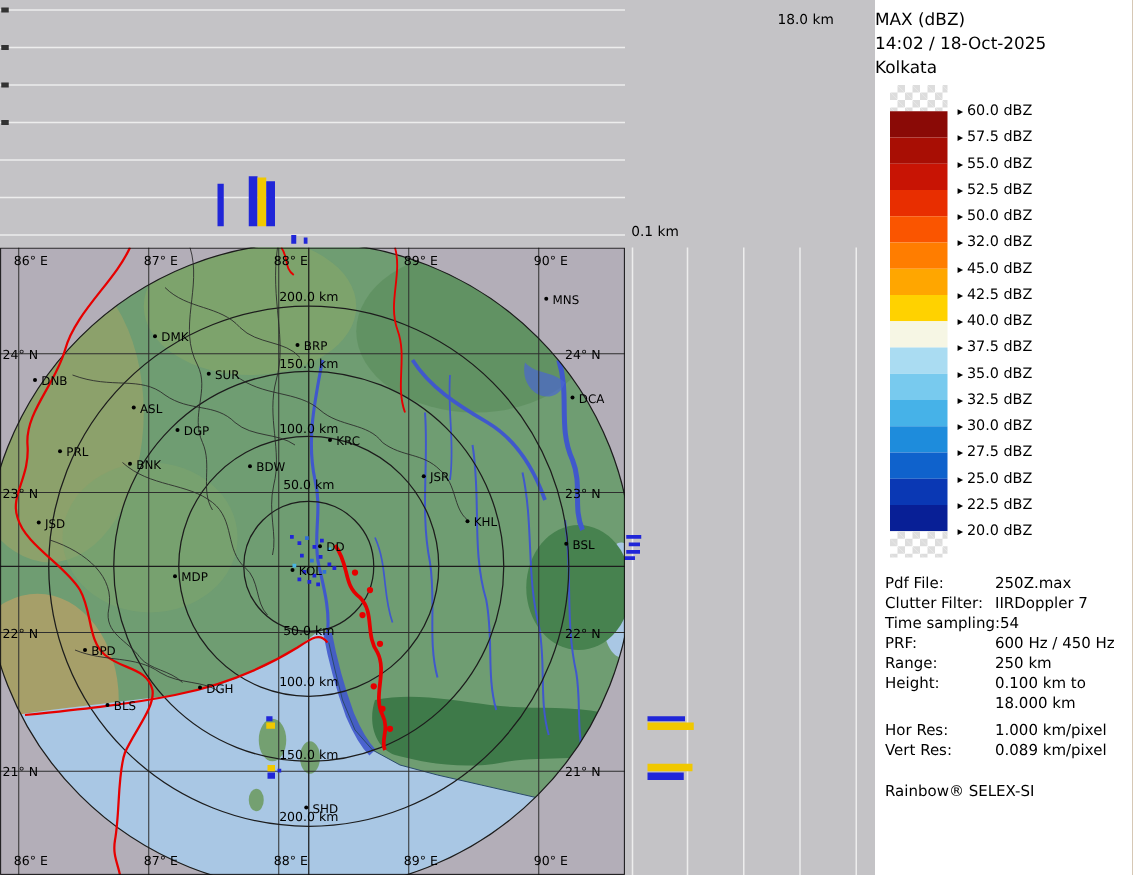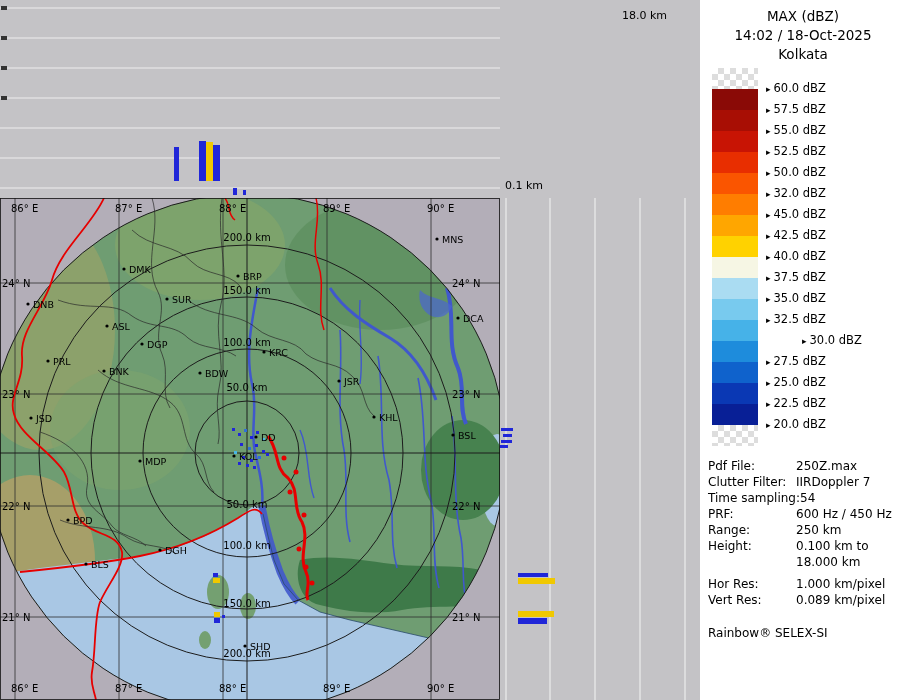--- a/index.html
+++ b/index.html
@@ -1,21 +1,21 @@
 <!DOCTYPE html>
 <html><head>
 <meta charset="utf-8">
 <style>
   html,body{margin:0;padding:0;}
   #screen{position:relative;width:906px;height:700px;background:#a16207;overflow:hidden;
           font-family:"DejaVu Sans",sans-serif;color:#000;}
   #map-svg{position:absolute;left:0;top:0;}
   #map-svg text{font-family:"DejaVu Sans",sans-serif;fill:#000;}
   .legend{position:absolute;left:700px;top:0;width:206px;height:700px;background:#ffffff;}
-  .legend-title{text-align:center;font-size:13.5px;line-height:19px;white-space:nowrap;}
+  .legend-title{text-align:left;font-size:13.5px;line-height:19px;white-space:nowrap;}
   .lt-first{margin-top:7px;}
   .scale{position:absolute;left:12px;top:68px;width:192px;height:380px;}
   .swatches{position:absolute;left:0;top:0;width:46px;}
   .sw{width:46px;height:21px;}
   .checker{background-color:#fff;
     background-image:linear-gradient(45deg,#ddd 25%,transparent 25%,transparent 75%,#ddd 75%),
                      linear-gradient(45deg,#ddd 25%,transparent 25%,transparent 75%,#ddd 75%);
     background-size:12px 12px;background-position:0 0,6px 6px;}
   .scale-label{position:absolute;left:54px;font-size:11.5px;height:14px;line-height:14px;white-space:nowrap;}
   .arr{font-size:9px;margin-right:3px;}
@@ -325,21 +325,21 @@
           <div class="scale-label" style="top: 55px;"><span class="arr">▸</span><span>55.0 dBZ</span></div>
           <div class="scale-label" style="top: 76px;"><span class="arr">▸</span><span>52.5 dBZ</span></div>
           <div class="scale-label" style="top: 97px;"><span class="arr">▸</span><span>50.0 dBZ</span></div>
           <div class="scale-label" style="top: 118px;"><span class="arr">▸</span><span>32.0 dBZ</span></div>
           <div class="scale-label" style="top: 139px;"><span class="arr">▸</span><span>45.0 dBZ</span></div>
           <div class="scale-label" style="top: 160px;"><span class="arr">▸</span><span>42.5 dBZ</span></div>
           <div class="scale-label" style="top: 181px;"><span class="arr">▸</span><span>40.0 dBZ</span></div>
           <div class="scale-label" style="top: 202px;"><span class="arr">▸</span><span>37.5 dBZ</span></div>
           <div class="scale-label" style="top: 223px;"><span class="arr">▸</span><span>35.0 dBZ</span></div>
           <div class="scale-label" style="top: 244px;"><span class="arr">▸</span><span>32.5 dBZ</span></div>
-          <div class="scale-label" style="top: 265px; margin-left: 36px;"><span class="arr">▸</span><span>30.0 dBZ</span></div>
+          <div class="scale-label" style="top: 265px;"><span class="arr">▸</span><span>30.0 dBZ</span></div>
           <div class="scale-label" style="top: 286px;"><span class="arr">▸</span><span>27.5 dBZ</span></div>
           <div class="scale-label" style="top: 307px;"><span class="arr">▸</span><span>25.0 dBZ</span></div>
           <div class="scale-label" style="top: 328px;"><span class="arr">▸</span><span>22.5 dBZ</span></div>
           <div class="scale-label" style="top: 349px;"><span class="arr">▸</span><span>20.0 dBZ</span></div>
         </div>
     </div>
 
     <div class="meta meta-top">
         <div class="meta-row">
           <span class="meta-label">Pdf File:</span>

